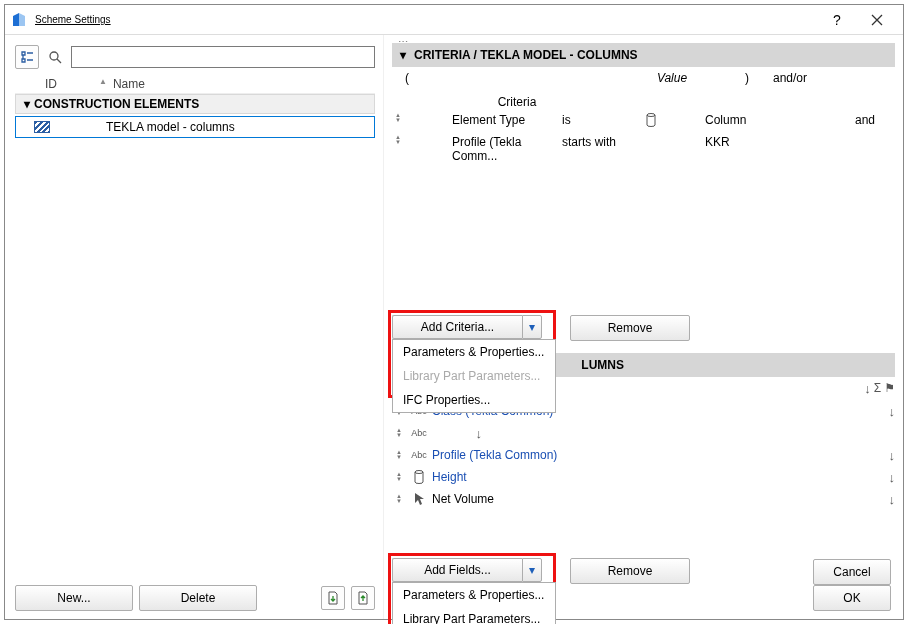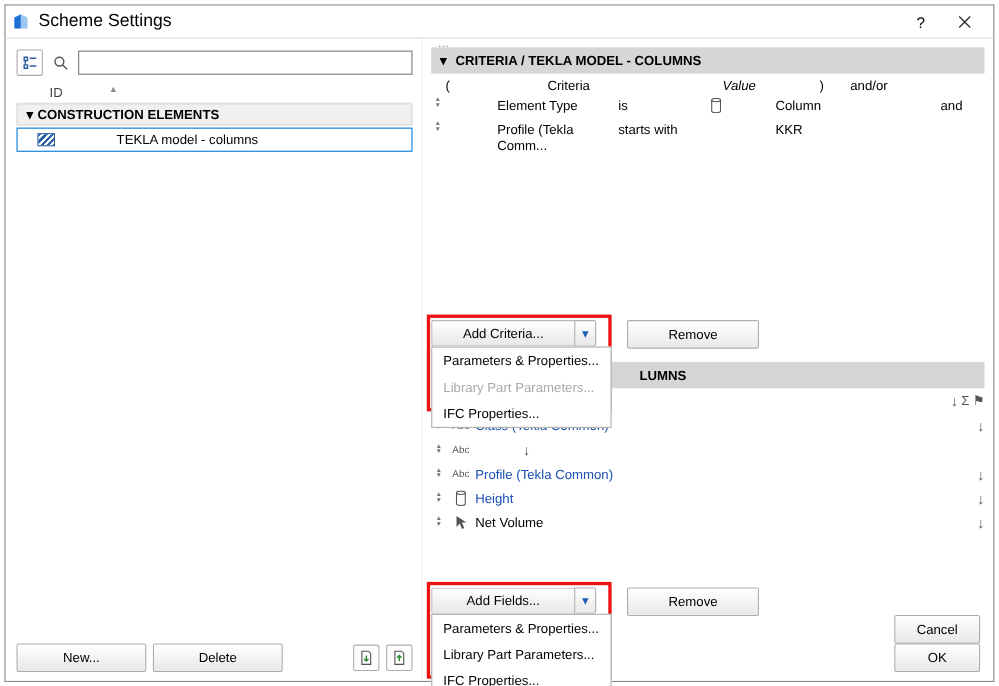--- a/index.html
+++ b/index.html
@@ -1,20 +1,20 @@
 <!DOCTYPE html>
 <html><head>
 <meta charset="utf-8">
 <style>
 * { box-sizing: border-box; font-family: "Segoe UI", Tahoma, sans-serif; font-size: 12px; }
 body { margin: 0; background: #fff; padding: 4px; }
 .window { width: 900px; height: 616px; border: 1px solid #888; background: #fff; display: flex; flex-direction: column; }
 .titlebar { height: 30px; display: flex; align-items: center; padding: 0 6px; border-bottom: 1px solid #ddd; }
 .title-icon { width: 16px; height: 16px; margin-right: 8px; }
-.title-text { flex: 1; font-size: 16px; }
+.title-text { flex: 1; font-size: 10px; text-decoration: underline; }
 .title-btn { width: 40px; height: 28px; display: flex; align-items: center; justify-content: center; }
 .body { flex: 1; display: flex; position: relative; }
 .left { width: 388px; padding: 10px 8px 8px 10px; display: flex; flex-direction: column; border-right: 1px solid #f0f0f0; }
 .right { flex: 1; display: flex; flex-direction: column; position: relative; }
 .toolbar-row { display: flex; align-items: center; gap: 4px; margin-bottom: 6px; }
 .icon-btn { width: 24px; height: 24px; border: 1px solid #adadad; background: #fdfdfd; display: flex; align-items: center; justify-content: center; border-radius: 2px; }
 .icon-btn.flat { border: none; background: transparent; }
 .search-input { flex: 1; height: 22px; border: 1px solid #7a7a7a; padding: 0 4px; }
 .tree-header { display: flex; padding: 2px 4px 2px 30px; color: #444; gap: 0; border-bottom: 1px solid #eee; }
 .th-id { width: 54px; }
@@ -27,21 +27,21 @@
 .row-name { flex: 1; color: #000; }
 .hatched { width: 16px; height: 12px; background: repeating-linear-gradient(135deg, #2b5ea3 0 2px, #fff 2px 4px); border: 1px solid #2b5ea3; }
 .left-buttons { margin-top: auto; display: flex; gap: 6px; align-items: center; }
 .btn { height: 24px; border: 1px solid #adadad; background: linear-gradient(#fff,#e8e8e8); padding: 12px 10px; border-radius: 2px; display: flex; align-items: center; justify-content: center; }
 .btn.wide { width: 118px; }
 .section-head { background: #d6d6d6; padding: 5px 8px; font-weight: bold; display: flex; align-items: center; margin: 8px 8px 0 8px; }
 .section-head .arrow { width: 14px; }
 .crit-table { margin: 0 8px; flex-shrink: 0; }
 .crit-header { display: flex; padding: 4px 0; }
 .ch-paren1 { width: 30px; text-align: center; }
-.ch-crit { width: 190px; text-align: center; }
+.ch-crit { width: 190px; text-align: center; margin-top: 24px; }
 .ch-val { width: 120px; text-align: center; font-style: italic; }
 .ch-paren2 { width: 30px; text-align: center; }
 .ch-ao { width: 45px; text-align: right; }
 .crit-row { display: flex; align-items: flex-start; height: 22px; }
 .sort-handle { width: 12px; color: #666; display:flex; flex-direction:column; align-items:center; line-height:5px; font-size:8px;}
 .cr-p1 { width: 18px; }
 .cr-ctext { width: 140px; padding-left: 30px; }
 .cr-op { width: 80px; }
 .cr-icon { width: 18px; display:flex; justify-content:center; }
 .cr-val { width: 120px; margin-left: 45px; }
@@ -109,20 +109,21 @@
           <svg width="14" height="14" viewBox="0 0 14 14">
               <circle cx="6" cy="6" r="4" stroke="#555" fill="none" stroke-width="1.3"></circle>
               <path d="M9 9 L13 13" stroke="#555" stroke-width="1.3"></path>
             </svg>
         </div>
         <input class="search-input" placeholder="" style="">
       </div>
       <div class="tree-header">
         <span class="th-id">ID</span>
         <span style="margin-right:6px;font-size:8px;color:#888;">▲</span>
+        <span class="th-name">Name</span>
       </div>
       <div class="tree-group">
         <span class="arrow">▾</span>
         <span>CONSTRUCTION ELEMENTS</span>
       </div>
       <div class="tree-row">
         <div class="row-icon-cell">
             <div class="hatched"></div>
           </div>
         <span class="row-id"></span>

